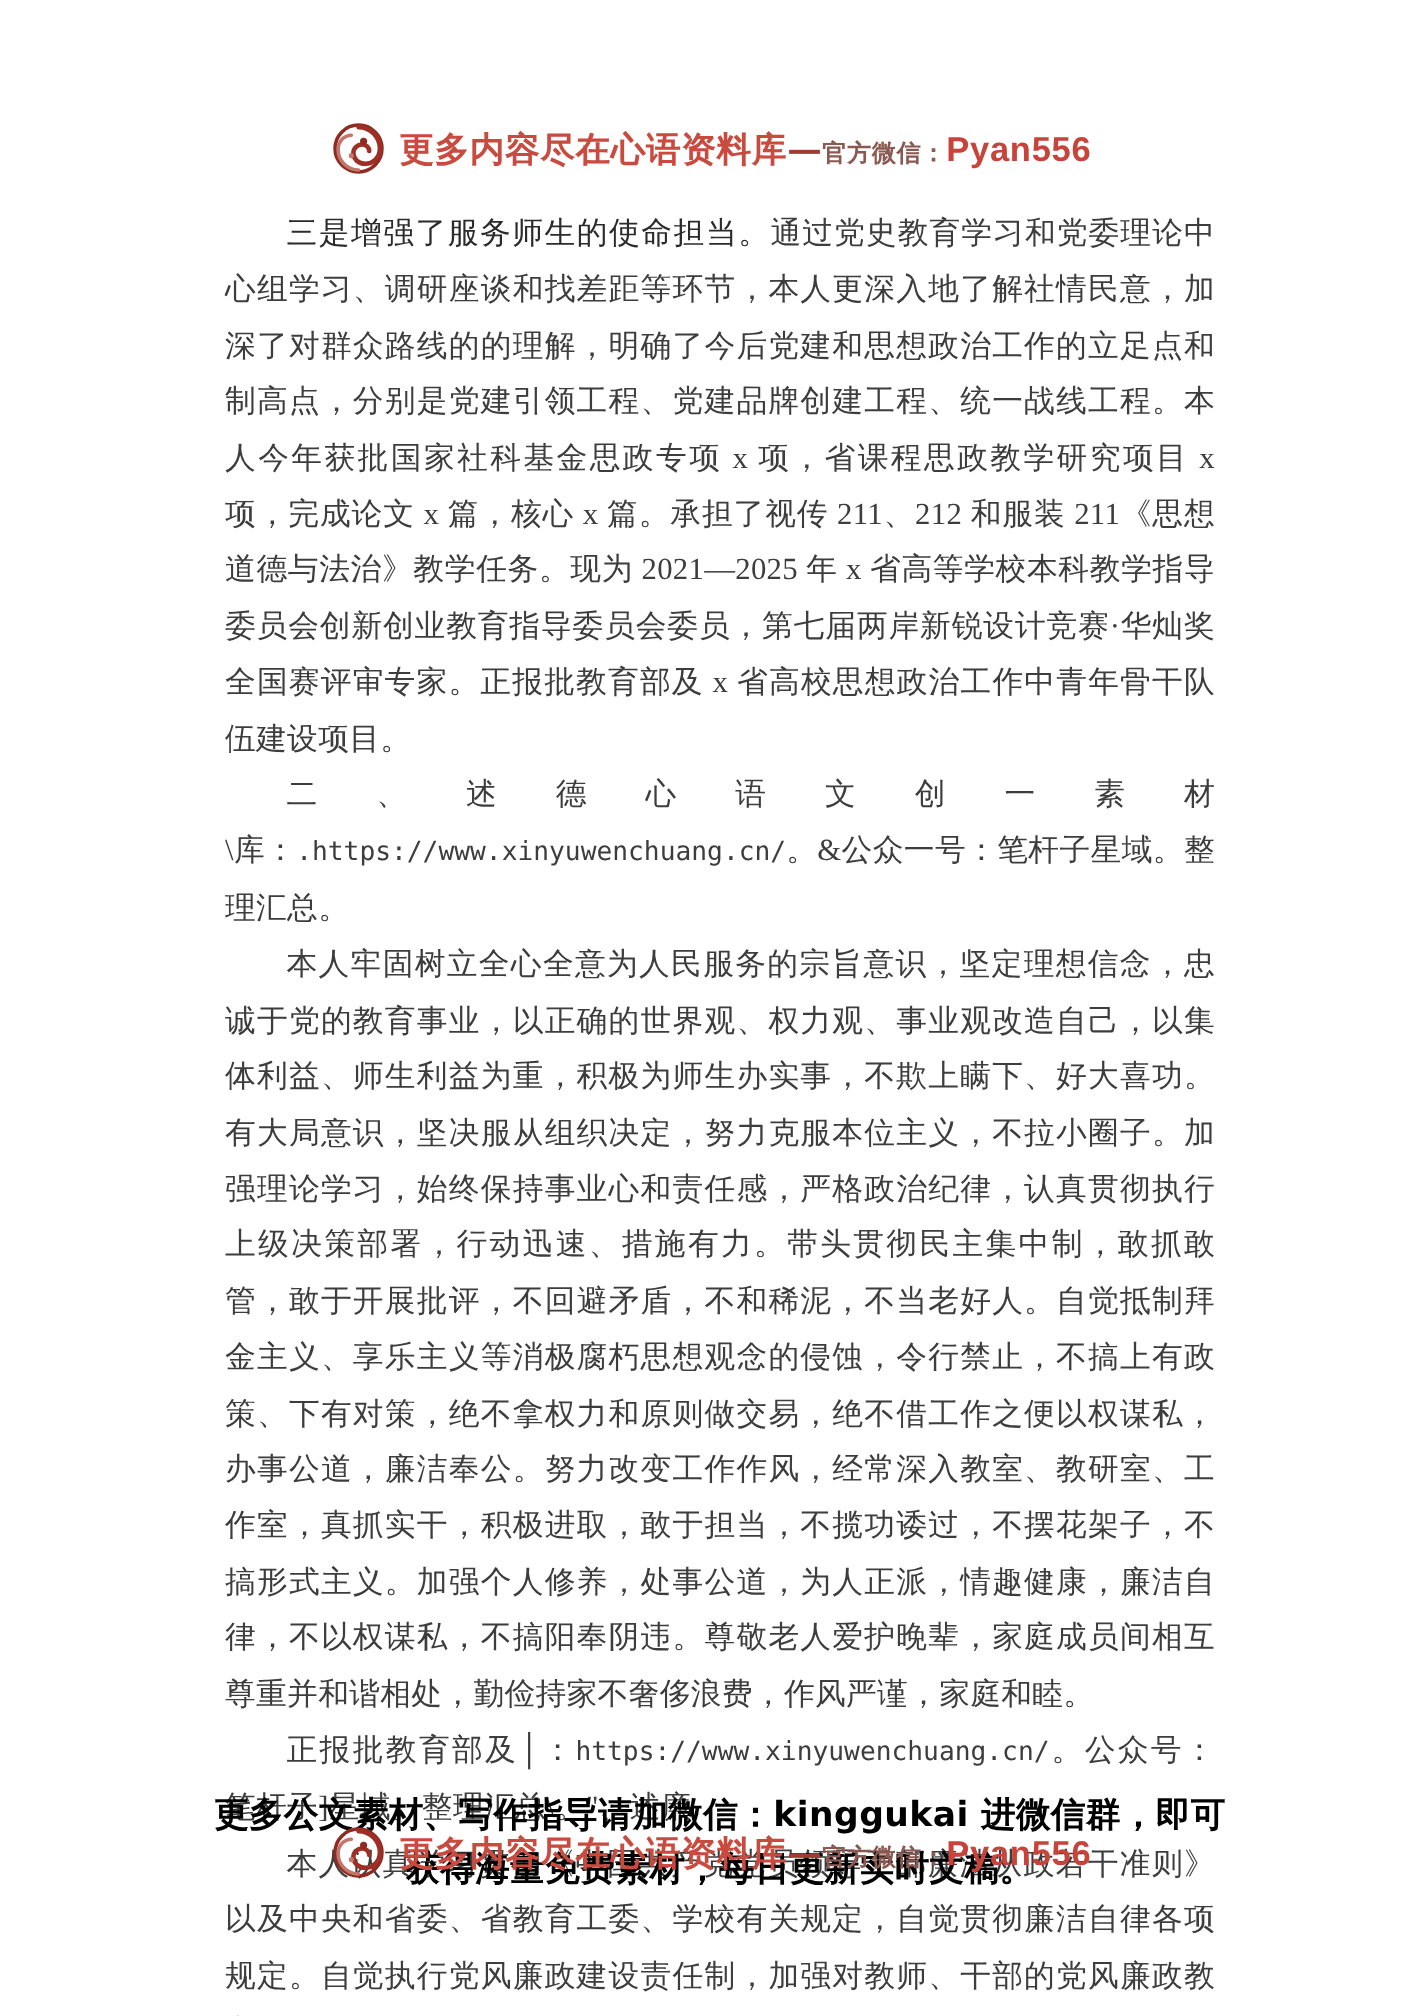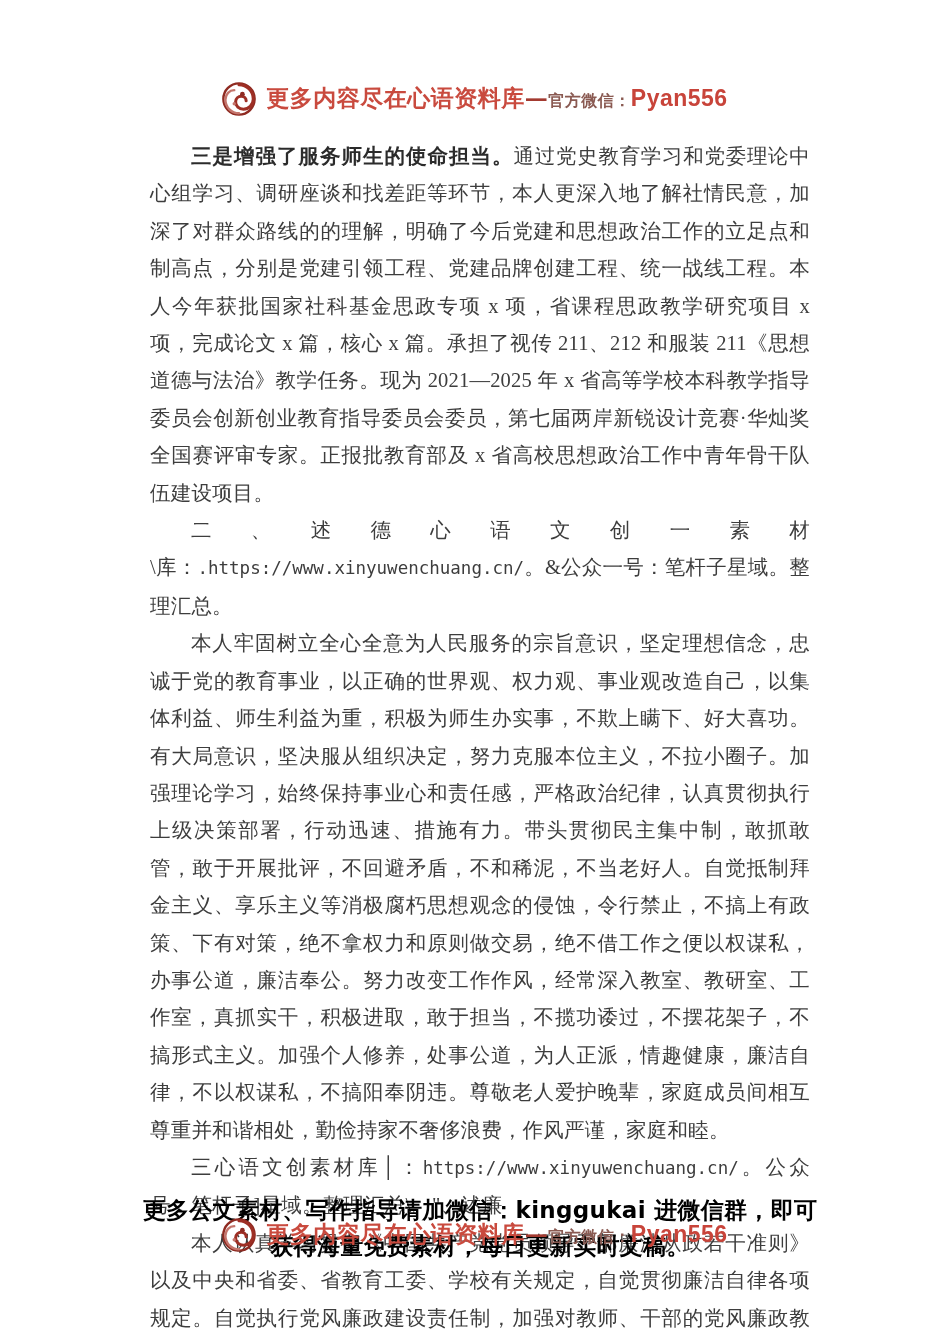--- a/index.html
+++ b/index.html
@@ -43,21 +43,21 @@
   }
 
   .banner-text {
     font-family: "DejaVu Serif", "Liberation Serif", serif;
     font-size: 23px;
     font-weight: 700;
     letter-spacing: 0.5px;
     white-space: nowrap;
     line-height: 1;
   }
-  .banner-lib   { color: #c94a3e; font-family: Liberation Mono, monospace; }
+  .banner-lib   { color: #c94a3e; }
   .banner-dash  { color: #a33a30; }
   .banner-wx    { color: #8a5a52; font-size: 16px; }
   .banner-id    { color: #c8443a; font-family: "Liberation Sans", sans-serif; font-weight: 700; font-size: 23px; }
 
   
   .content {
     position: absolute;
     left: 150px;
     top: 138px;
     width: 660px;
@@ -68,21 +68,21 @@
     font-size: 20.5px;
     line-height: 37.4px;
     text-align: justify;
     text-justify: inter-ideograph;
     letter-spacing: 0.2px;
     color: #3d3d3d;
     text-indent: 2em;
   }
 
   b.lead {
-    font-weight: 700;
+    font-weight: 400;
     color: #2b2b2b;
     letter-spacing: 0.5px;
   }
 
   .mono {
     font-family: "DejaVu Sans Mono", "Liberation Mono", monospace;
     font-size: 17.5px;
     letter-spacing: 0;
   }
 
@@ -124,21 +124,21 @@
   </div>
 
   <div class="content">
 
     <p class="para"><b class="lead">三是增强了服务师生的使命担当。</b><span>通过党史教育学习和党委理论中心组学习、调研座谈和找差距等环节，本人更深入地了解社情民意，加深了对群众路线的的理解，明确了今后党建和思想政治工作的立足点和制高点，分别是党建引领工程、党建品牌创建工程、统一战线工程。本人今年获批国家社科基金思政专项 x 项，省课程思政教学研究项目 x 项，完成论文 x 篇，核心 x 篇。承担了视传 211、212 和服装 211《思想道德与法治》教学任务。现为 2021—2025 年 x 省高等学校本科教学指导委员会创新创业教育指导委员会委员，第七届两岸新锐设计竞赛·华灿奖全国赛评审专家。正报批教育部及 x 省高校思想政治工作中青年骨干队伍建设项目。</span></p>
 
     <p class="para"><span>二、述德心语文创一素材\库：</span><span class="mono">.https://www.xinyuwenchuang.cn/</span><span>。&amp;公众一号：笔杆子星域。整理汇总。</span></p>
 
     <p class="para"><span>本人牢固树立全心全意为人民服务的宗旨意识，坚定理想信念，忠诚于党的教育事业，以正确的世界观、权力观、事业观改造自己，以集体利益、师生利益为重，积极为师生办实事，不欺上瞒下、好大喜功。有大局意识，坚决服从组织决定，努力克服本位主义，不拉小圈子。加强理论学习，始终保持事业心和责任感，严格政治纪律，认真贯彻执行上级决策部署，行动迅速、措施有力。带头贯彻民主集中制，敢抓敢管，敢于开展批评，不回避矛盾，不和稀泥，不当老好人。自觉抵制拜金主义、享乐主义等消极腐朽思想观念的侵蚀，令行禁止，不搞上有政策、下有对策，绝不拿权力和原则做交易，绝不借工作之便以权谋私，办事公道，廉洁奉公。努力改变工作作风，经常深入教室、教研室、工作室，真抓实干，积极进取，敢于担当，不揽功诿过，不摆花架子，不搞形式主义。加强个人修养，处事公道，为人正派，情趣健康，廉洁自律，不以权谋私，不搞阳奉阴违。尊敬老人爱护晚辈，家庭成员间相互尊重并和谐相处，勤俭持家不奢侈浪费，作风严谨，家庭和睦。</span></p>
 
-    <p class="para"><span>三心语文创素材库│：</span><span class="mono">https://www.xinyuwenchuang.cn/</span><span>。公众号：笔杆子]星域。整理汇总\。"、述廉</span></p>
+    <p class="para"><span>正报批教育部及│：</span><span class="mono">https://www.xinyuwenchuang.cn/</span><span>。公众号：笔杆子]星域。整理汇总\。"、述廉</span></p>
 
     <p class="para"><span>本人认真学习贯彻《中国共产党党员领导干部廉洁从政若干准则》以及中央和省委、省教育工委、学校有关规定，自觉贯彻廉洁自律各项规定。自觉执行党风廉政建设责任制，加强对教师、干部的党风廉政教育管理。没有收受干股、违规投资证券和期货或其他委托理财的名义获取不正当利益规定行为。没有违反规定收受和赠送现金、代币购物券、礼仪储蓄单、债券、股票等有价证券，没有收受消费券、购物卡、购物卡、电话充值卡、商品提货单等各种支付凭证和高档耐用品、金银制品及其他贵重礼品等行为。未以任何方式为本人或配偶、子女及身边工作人员谋取不正当利益或用公款报销应由个人及家庭支付的各种费用。没有违反规定进行各种大操大办、收取财物行为。严格执行配偶、子女从业规定，夫妇二人均在机关事业单位工作，儿子 2022 年即将赴墨尔本大学就读软件工程专业，女儿在 XX 中心幼儿园就学。无违反规定在企业等单位从事兼职等行为。未参与赌博等违规活动。严格执行禁酒令，工作日中午不饮酒，</span></p>
 
   </div>
 
   <div class="promo">
     <div><span>更多公文素材、写作指导请加微信：</span><span class="promo-id">kinggukai</span><span> 进微信群，即可</span></div>
     <div>获得海量免费素材，每日更新实时文稿。</div>
   </div>
 

